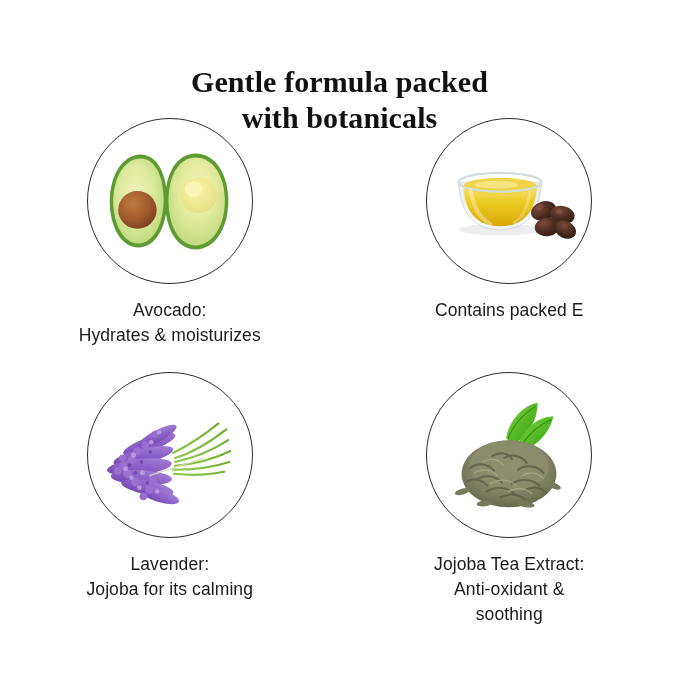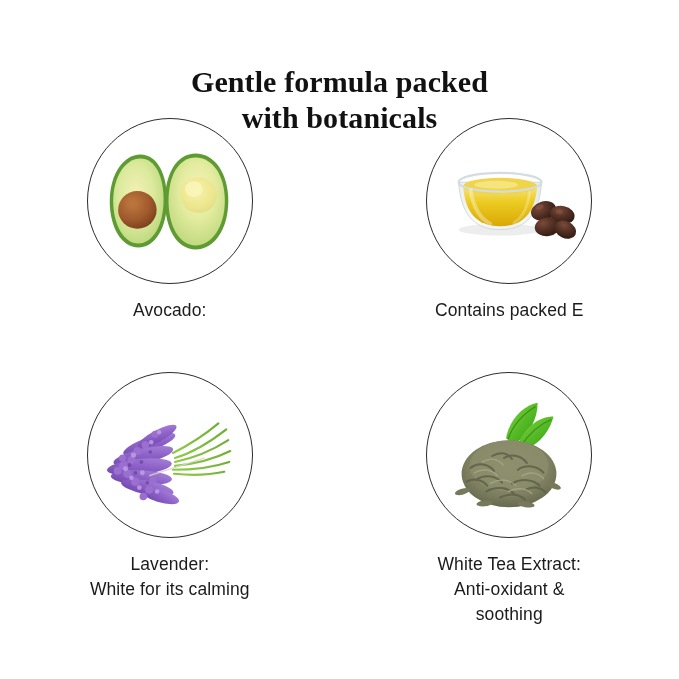--- a/index.html
+++ b/index.html
@@ -134,20 +134,21 @@
           <g>
             <path d="M109 35 C128 35 142 55 142 83 C142 111 128 132 109 132 C90 132 78 111 78 83 C78 55 90 35 109 35 Z" fill="#5f9b33"></path>
             <path d="M109 39 C126 39 138.5 57 138.5 83 C138.5 108.5 125.5 128 109 128 C92.5 128 81.5 108.5 81.5 83 C81.5 57 92 39 109 39 Z" fill="url(#avFleshR)"></path>
             <ellipse cx="112" cy="77" rx="18.5" ry="18" fill="url(#avHollow)"></ellipse>
             <ellipse cx="107" cy="71" rx="9" ry="8" fill="#fbf7bd" opacity="0.75"></ellipse>
           </g>
         </svg>
       </div>
       <div class="caption">
         <span class="line">Avocado:</span>
+        <span class="line">Hydrates &amp; moisturizes</span>
       </div>
     </div>
 
     <div class="card">
       <div class="medallion">
         <svg viewBox="0 0 166 166">
           <defs>
             <linearGradient id="jjOil" x1="0" y1="0" x2="0" y2="1">
               <stop offset="0%" stop-color="#f6e37a"></stop>
               <stop offset="40%" stop-color="#eccb21"></stop>
@@ -262,21 +263,21 @@
                 <circle cx="60" cy="111" r="1.8"></circle>
               <circle cx="63" cy="80" r="1.8"></circle>
             </g>
           </g>
 
           <path d="M62 104 C80 98 100 92 118 86" stroke="#d8d4c6" stroke-width="1.4" fill="none" opacity="0.85"></path>
         </svg>
       </div>
       <div class="caption">
         <span class="line">Lavender:</span>
-        <span class="line">White for its calming</span>
+        <span class="line">Jojoba for its calming</span>
       </div>
     </div>
 
     <div class="card row-2">
       <div class="medallion">
         <svg viewBox="0 0 166 166">
           <defs>
             <linearGradient id="wtFresh" x1="0" y1="0" x2="1" y2="1">
               <stop offset="0%" stop-color="#7fd63f"></stop>
               <stop offset="60%" stop-color="#4fb522"></stop>
@@ -321,20 +322,20 @@
 
           <g fill="#77795a">
             <ellipse cx="36" cy="120" rx="8" ry="3" transform="rotate(-16 36 120)"></ellipse>
             <ellipse cx="128" cy="114" rx="8" ry="3" transform="rotate(22 128 114)"></ellipse>
             <ellipse cx="100" cy="133" rx="9" ry="3" transform="rotate(8 100 133)"></ellipse>
             <ellipse cx="58" cy="132" rx="8" ry="3" transform="rotate(-6 58 132)"></ellipse>
           </g>
         </svg>
       </div>
       <div class="caption">
-        <span class="line">White Tea Extract:</span>
+        <span class="line">Jojoba Tea Extract:</span>
         <span class="line">Anti-oxidant &amp;</span>
         <span class="line">soothing</span>
       </div>
     </div>
 
   </div>
 </div>
 
 </body></html>

